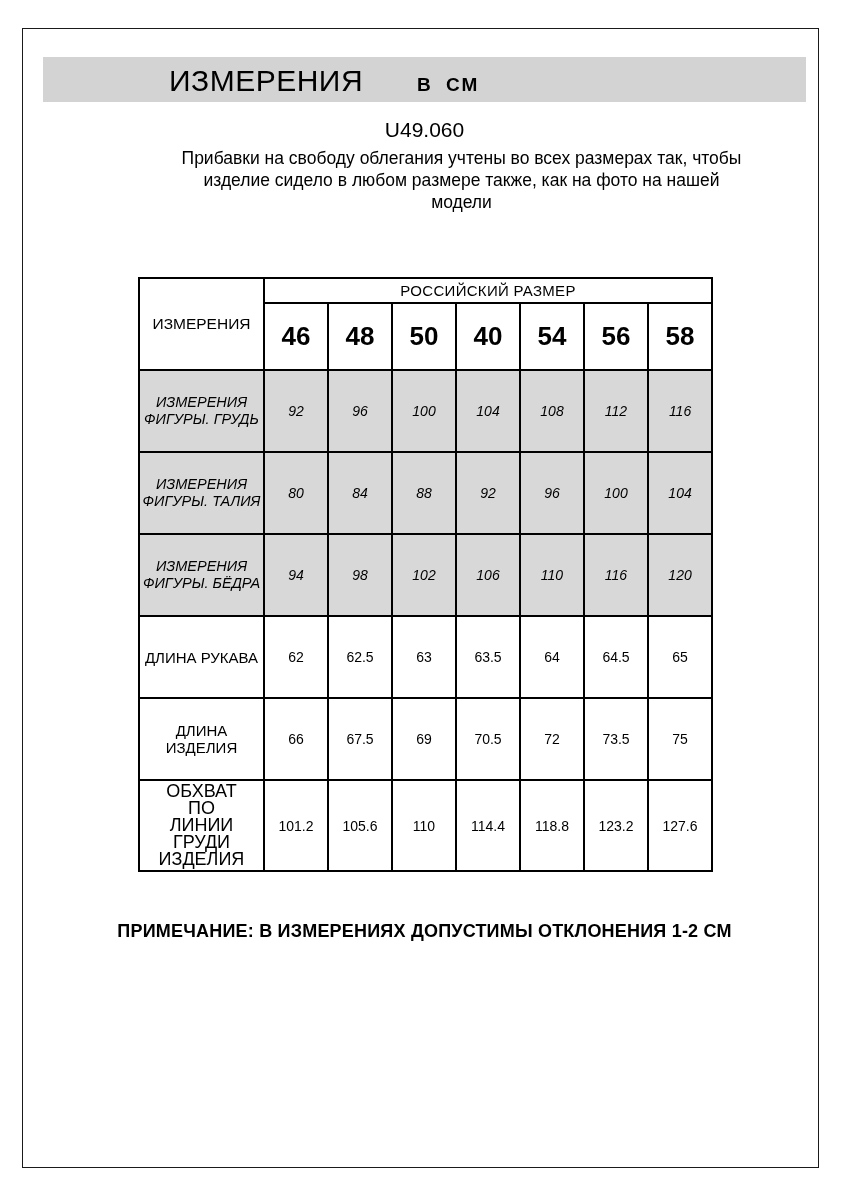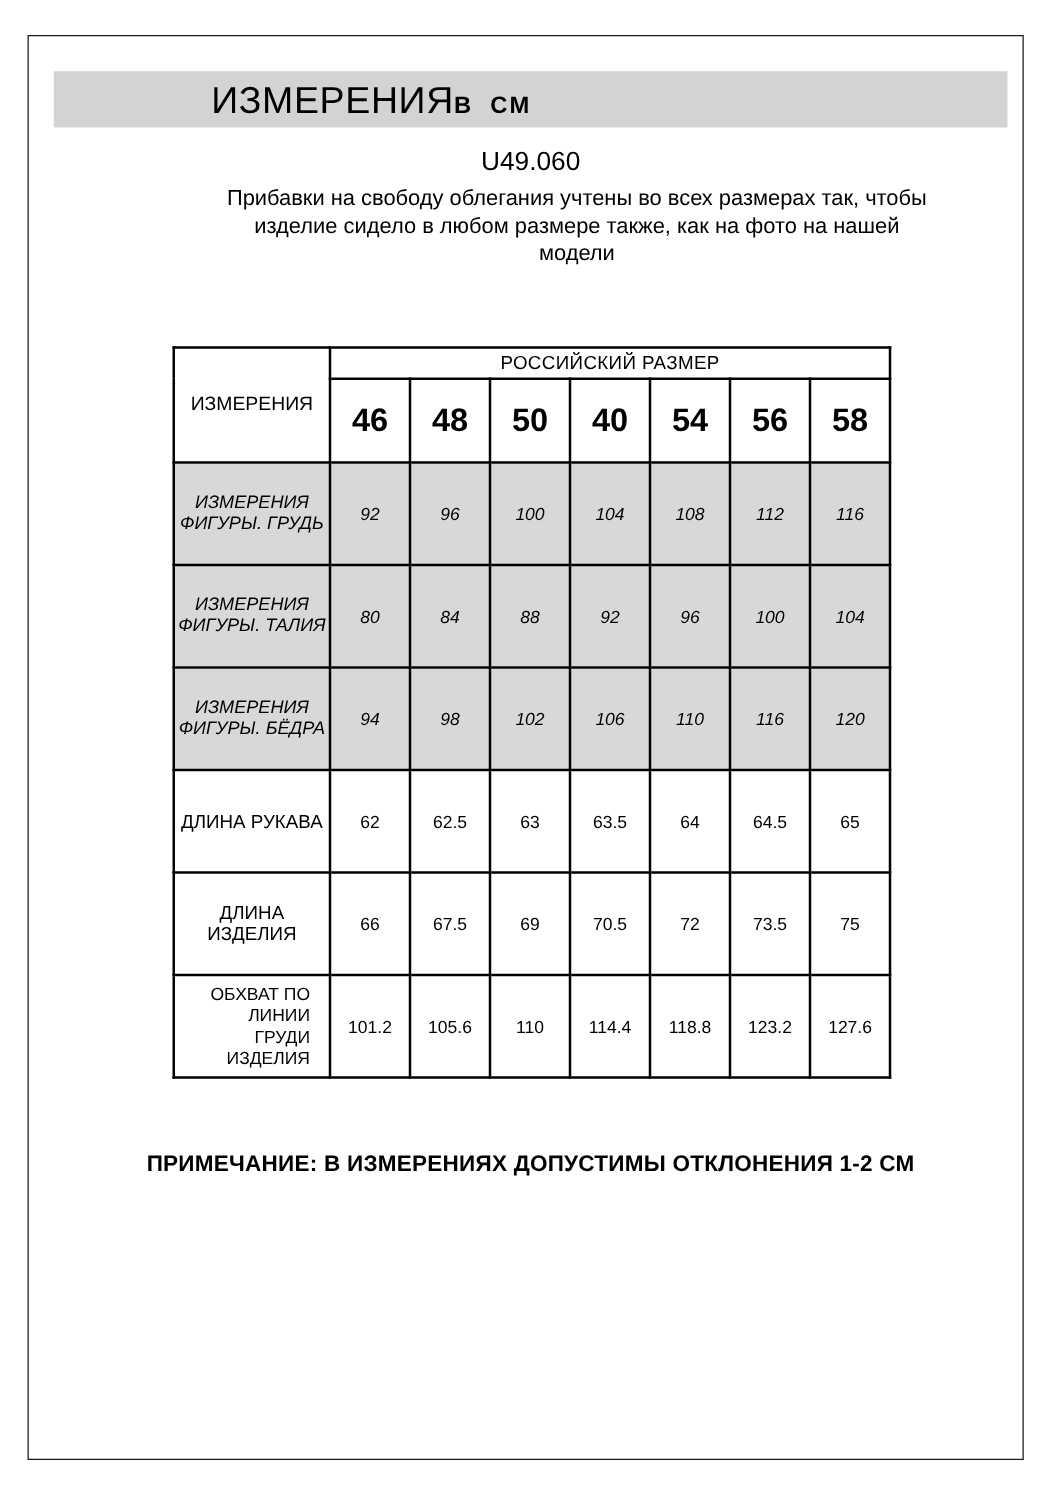--- a/index.html
+++ b/index.html
@@ -47,20 +47,21 @@
   }
   .title-word.bold{
     font-weight:700;
     margin-left:93px;
   }
   .title-unit{
     font-size:19px;
     font-weight:700;
     letter-spacing:2px;
     word-spacing:6px;
+    margin-left:54px;
     white-space:nowrap;
   }
   
   .product-code{
     position:absolute;
     left:0;top:118px;
     width:100%;
     text-align:center;
     font-size:21px;
     font-weight:400;
@@ -103,23 +104,22 @@
     font-size:15.5px;font-weight:400;
   }
   .size-h{
     font-size:26px;font-weight:700;
   }
   td.label{
     font-size:15px;font-weight:400;line-height:17px;
     padding:2px 1px;
   }
   td.label.narrow{
-    font-size:14px;
+    font-size:18px;
     padding:2px 15px;
-    text-align:right;
   }
   td.val{
     font-size:14px;font-weight:400;
   }
   tr.shaded th, tr.shaded td{background:var(--shaded-row-bg);}
   tr.italic td.label{font-style:italic;font-size:14.5px;}
   tr.italic td.val{font-style:italic;}
   
   .note{
     position:absolute;

